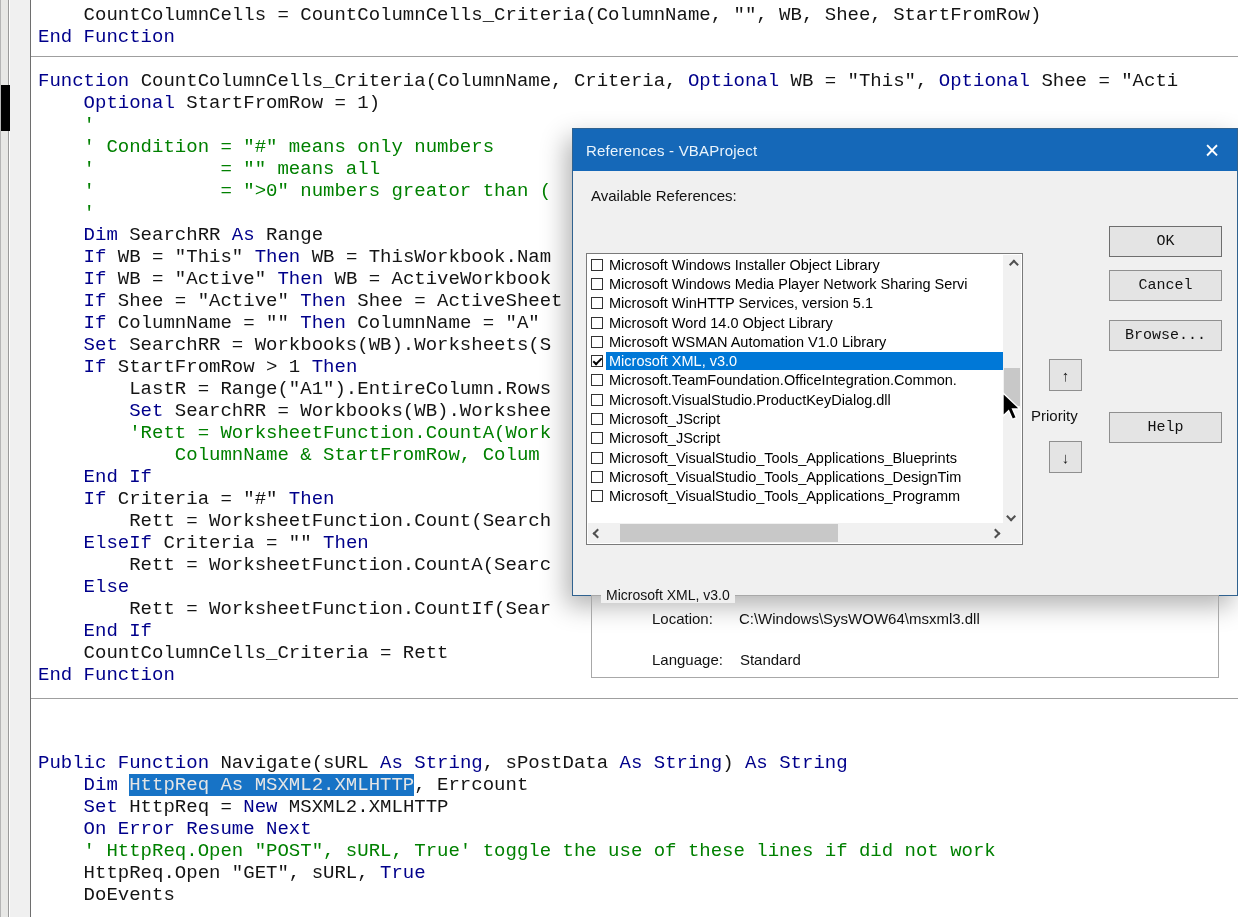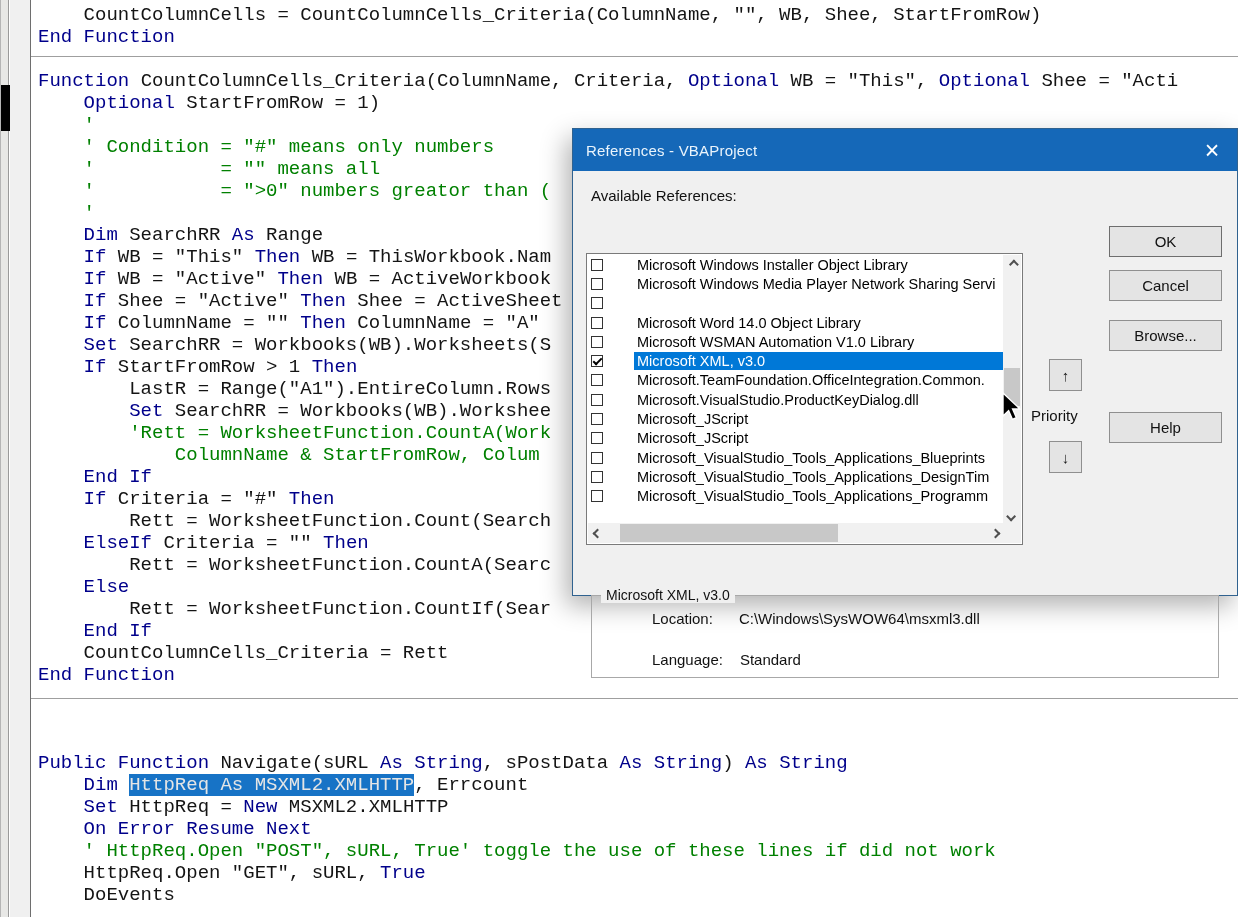--- a/index.html
+++ b/index.html
@@ -40,41 +40,41 @@
   .avail-label { position:absolute; left:18px; top:16px; font-size:15px; color:#111; }
 
   .listbox { position:absolute; left:13px; top:82px; width:437px; height:292px;
     background:#fff; border:1px solid #7a7a7a; }
   .rows { position:absolute; left:1px; top:1px; width:416px; height:270px; overflow:hidden; }
   .ref-row { height:19.3px; display:flex; align-items:center; white-space:nowrap; overflow:hidden; font-size:14.5px; color:#000; }
   .cbx { position:relative; flex:0 0 12px; width:12px; height:12px; margin:0 3px 0 3px;
     border:1px solid #333; background:#fff; }
   .cbx.checked::after { content:''; position:absolute; left:1px; top:2px; width:7px; height:3px;
     border-left:2px solid #000; border-bottom:2px solid #000; transform:rotate(-45deg); }
-  .ref-label { flex:1 1 auto; padding:1px 0 1px 3px;margin-left:28px; }
+  .ref-label { flex:1 1 auto; padding:1px 0 1px 3px; }
   .sel-row .ref-label { background:#0078d7; color:#fff; }
 
   .vscroll { position:absolute; right:1px; top:1px; width:18px; height:270px; background:#f1f1f1; }
   .hscroll { position:absolute; left:1px; bottom:1px; width:416px; height:20px; background:#f1f1f1; }
   .corner  { position:absolute; right:1px; bottom:1px; width:18px; height:20px; background:#f1f1f1; }
   .sbtn { position:absolute; display:flex; align-items:center; justify-content:center; }
   .chev { width:7px; height:7px; border-left:2px solid #505050; border-bottom:2px solid #505050; }
   .chev.up    { transform:rotate(135deg) translate(-1px,-1px); }
   .chev.down  { transform:rotate(-45deg) translate(-1px,-1px); }
   .chev.left  { transform:rotate(45deg); }
   .chev.right { transform:rotate(-135deg); }
   .v-up   { top:0; left:0; width:18px; height:18px; }
   .v-down { bottom:0; left:0; width:18px; height:18px; }
   .v-thumb{ position:absolute; left:1px; top:113px; width:16px; height:38px; background:#c8c8c8; }
   .h-left { left:0; top:0; width:18px; height:20px; }
   .h-right{ right:0; top:0; width:18px; height:20px; }
   .h-thumb{ position:absolute; left:32px; top:1px; width:218px; height:18px; background:#c8c8c8; }
 
   .btn { position:absolute; width:113px; height:31px; background:#e4e4e4; border:1px solid #8f8f8f;
-    font-family:Liberation Sans, sans-serif; font-size:15px; color:#111;
+    font-family:Liberation Mono, monospace; font-size:15px; color:#111;
     display:flex; align-items:center; justify-content:center; }
   .btn-ok     { left:536px; top:55px;  border-color:#6e6e6e; }
   .btn-cancel { left:536px; top:99px; }
   .btn-browse { left:536px; top:149px; }
   .btn-help   { left:536px; top:241px; }
 
   .pri-btn { position:absolute; width:33px; height:32px; background:#e4e4e4; border:1px solid #8f8f8f;
     display:flex; align-items:center; justify-content:center; font-size:15px; font-weight:bold; color:#222; }
   .pri-up   { left:476px; top:188px; }
   .pri-down { left:476px; top:270px; }
@@ -122,20 +122,21 @@
             <div class="ref-row">
               <span class="cbx"></span>
               <span class="ref-label">Microsoft Windows Installer Object Library</span>
             </div>
             <div class="ref-row">
               <span class="cbx"></span>
               <span class="ref-label">Microsoft Windows Media Player Network Sharing Servi</span>
             </div>
             <div class="ref-row">
               <span class="cbx"></span>
+              <span class="ref-label">Microsoft WinHTTP Services, version 5.1</span>
             </div>
             <div class="ref-row">
               <span class="cbx"></span>
               <span class="ref-label">Microsoft Word 14.0 Object Library</span>
             </div>
             <div class="ref-row">
               <span class="cbx"></span>
               <span class="ref-label">Microsoft WSMAN Automation V1.0 Library</span>
             </div>
             <div class="ref-row sel-row">

